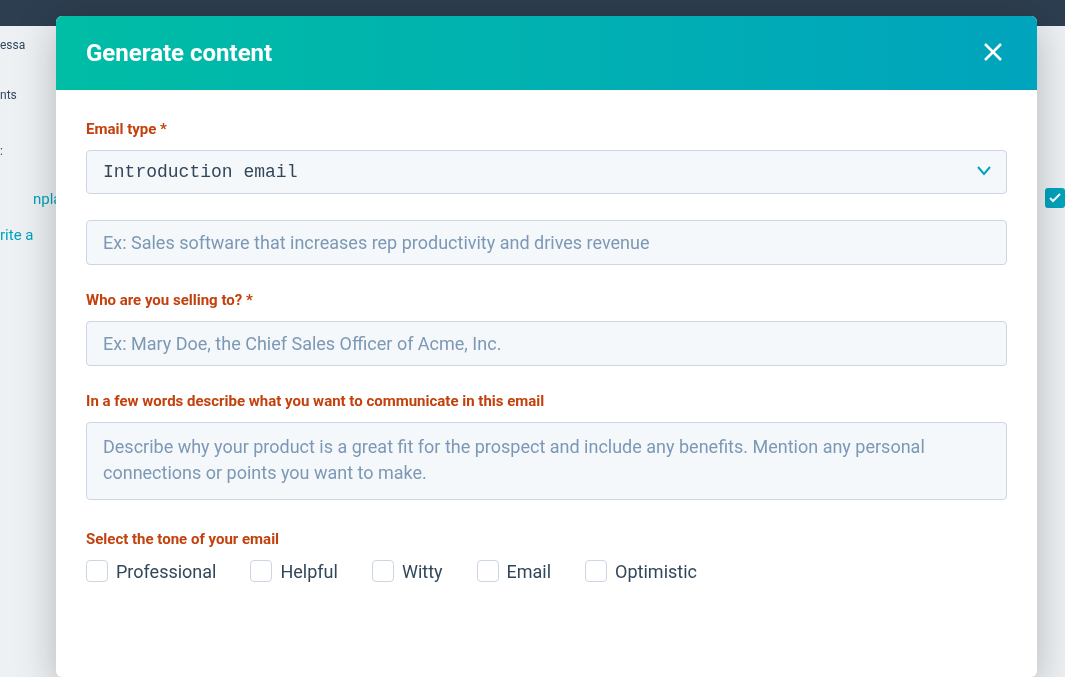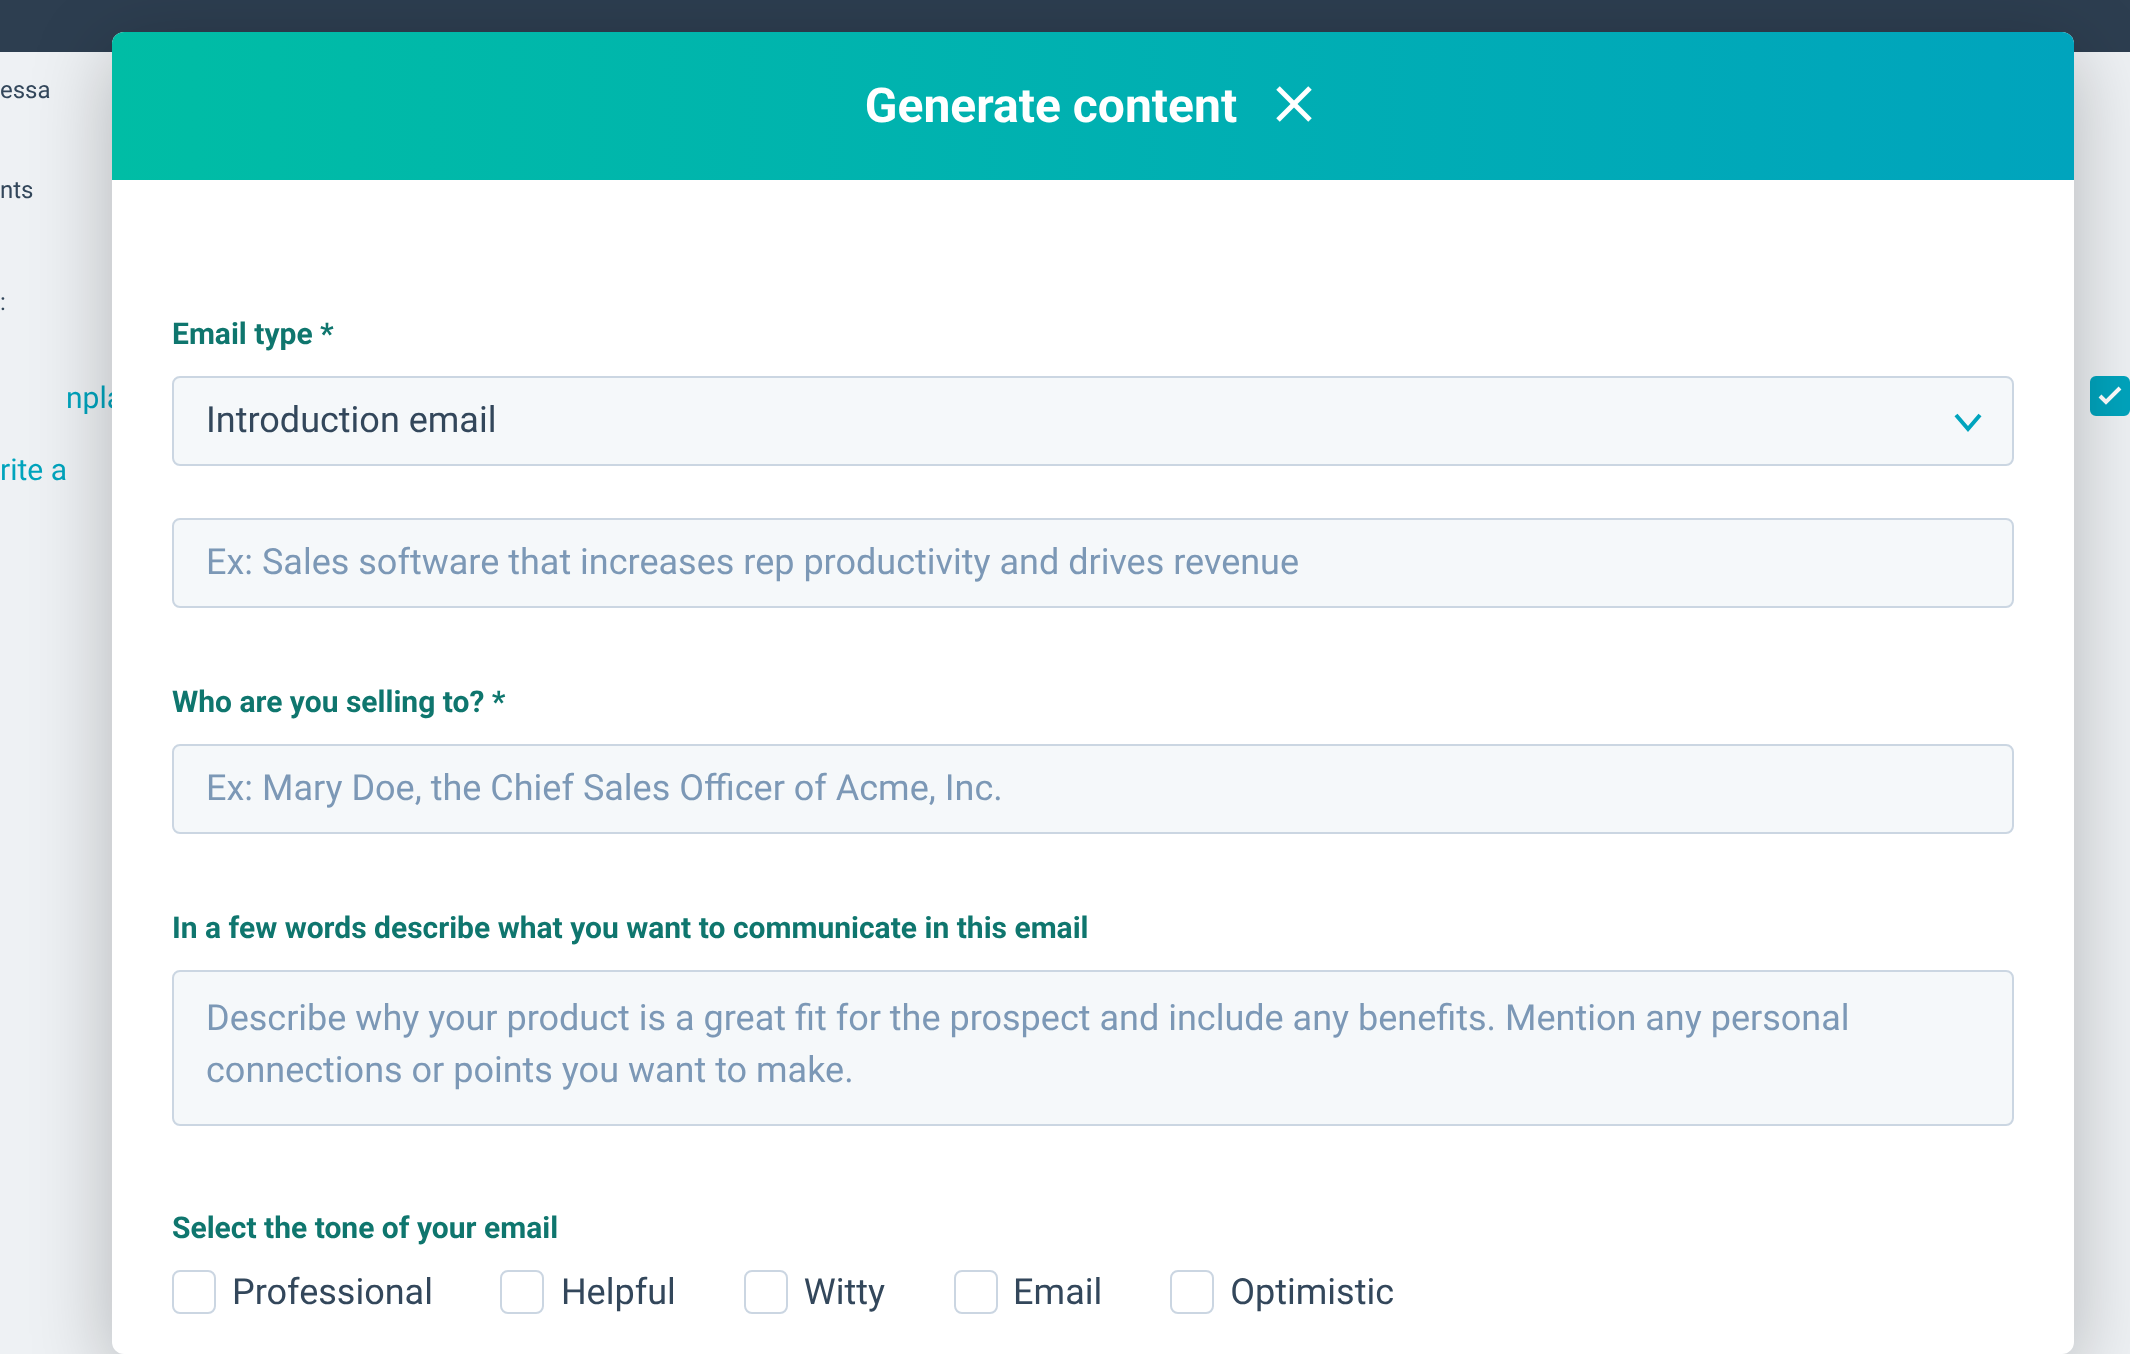--- a/index.html
+++ b/index.html
@@ -40,21 +40,21 @@
       display: flex;
       flex-direction: column;
       overflow: hidden;
     }
     .modal-header {
       background: linear-gradient(90deg, #00bda5 0%, #00a4bd 100%);
       color: #ffffff;
       padding: 20px 30px;
       display: flex;
       align-items: center;
-      justify-content: center;
+      justify-content: space-between;
       gap: 14px;
     }
     .modal-title {
       font-size: 24px;
       font-weight: 700;
     }
     .close-btn {
       color: #ffffff;
       font-size: 26px;
       line-height: 1;
@@ -68,26 +68,26 @@
       flex: 1;
       overflow: auto;
     }
     .form-group {
       margin-bottom: 26px;
     }
     .form-label {
       display: block;
       font-size: 15px;
       font-weight: 700;
-      color: #0f766e;
+      color: #c2410c;
       margin-bottom: 12px;
-      margin-top: 38px;
     }
     .select-wrap {
       position: relative;
+      font-family: Liberation Mono, monospace;
     }
     .form-select, .form-input, .form-textarea {
       width: 100%;
       border: 1px solid #cbd6e2;
       border-radius: 4px;
       background: #f5f8fa;
       font-size: 18px;
       color: #33475b;
       padding: 11px 16px;
       font-family: inherit;

